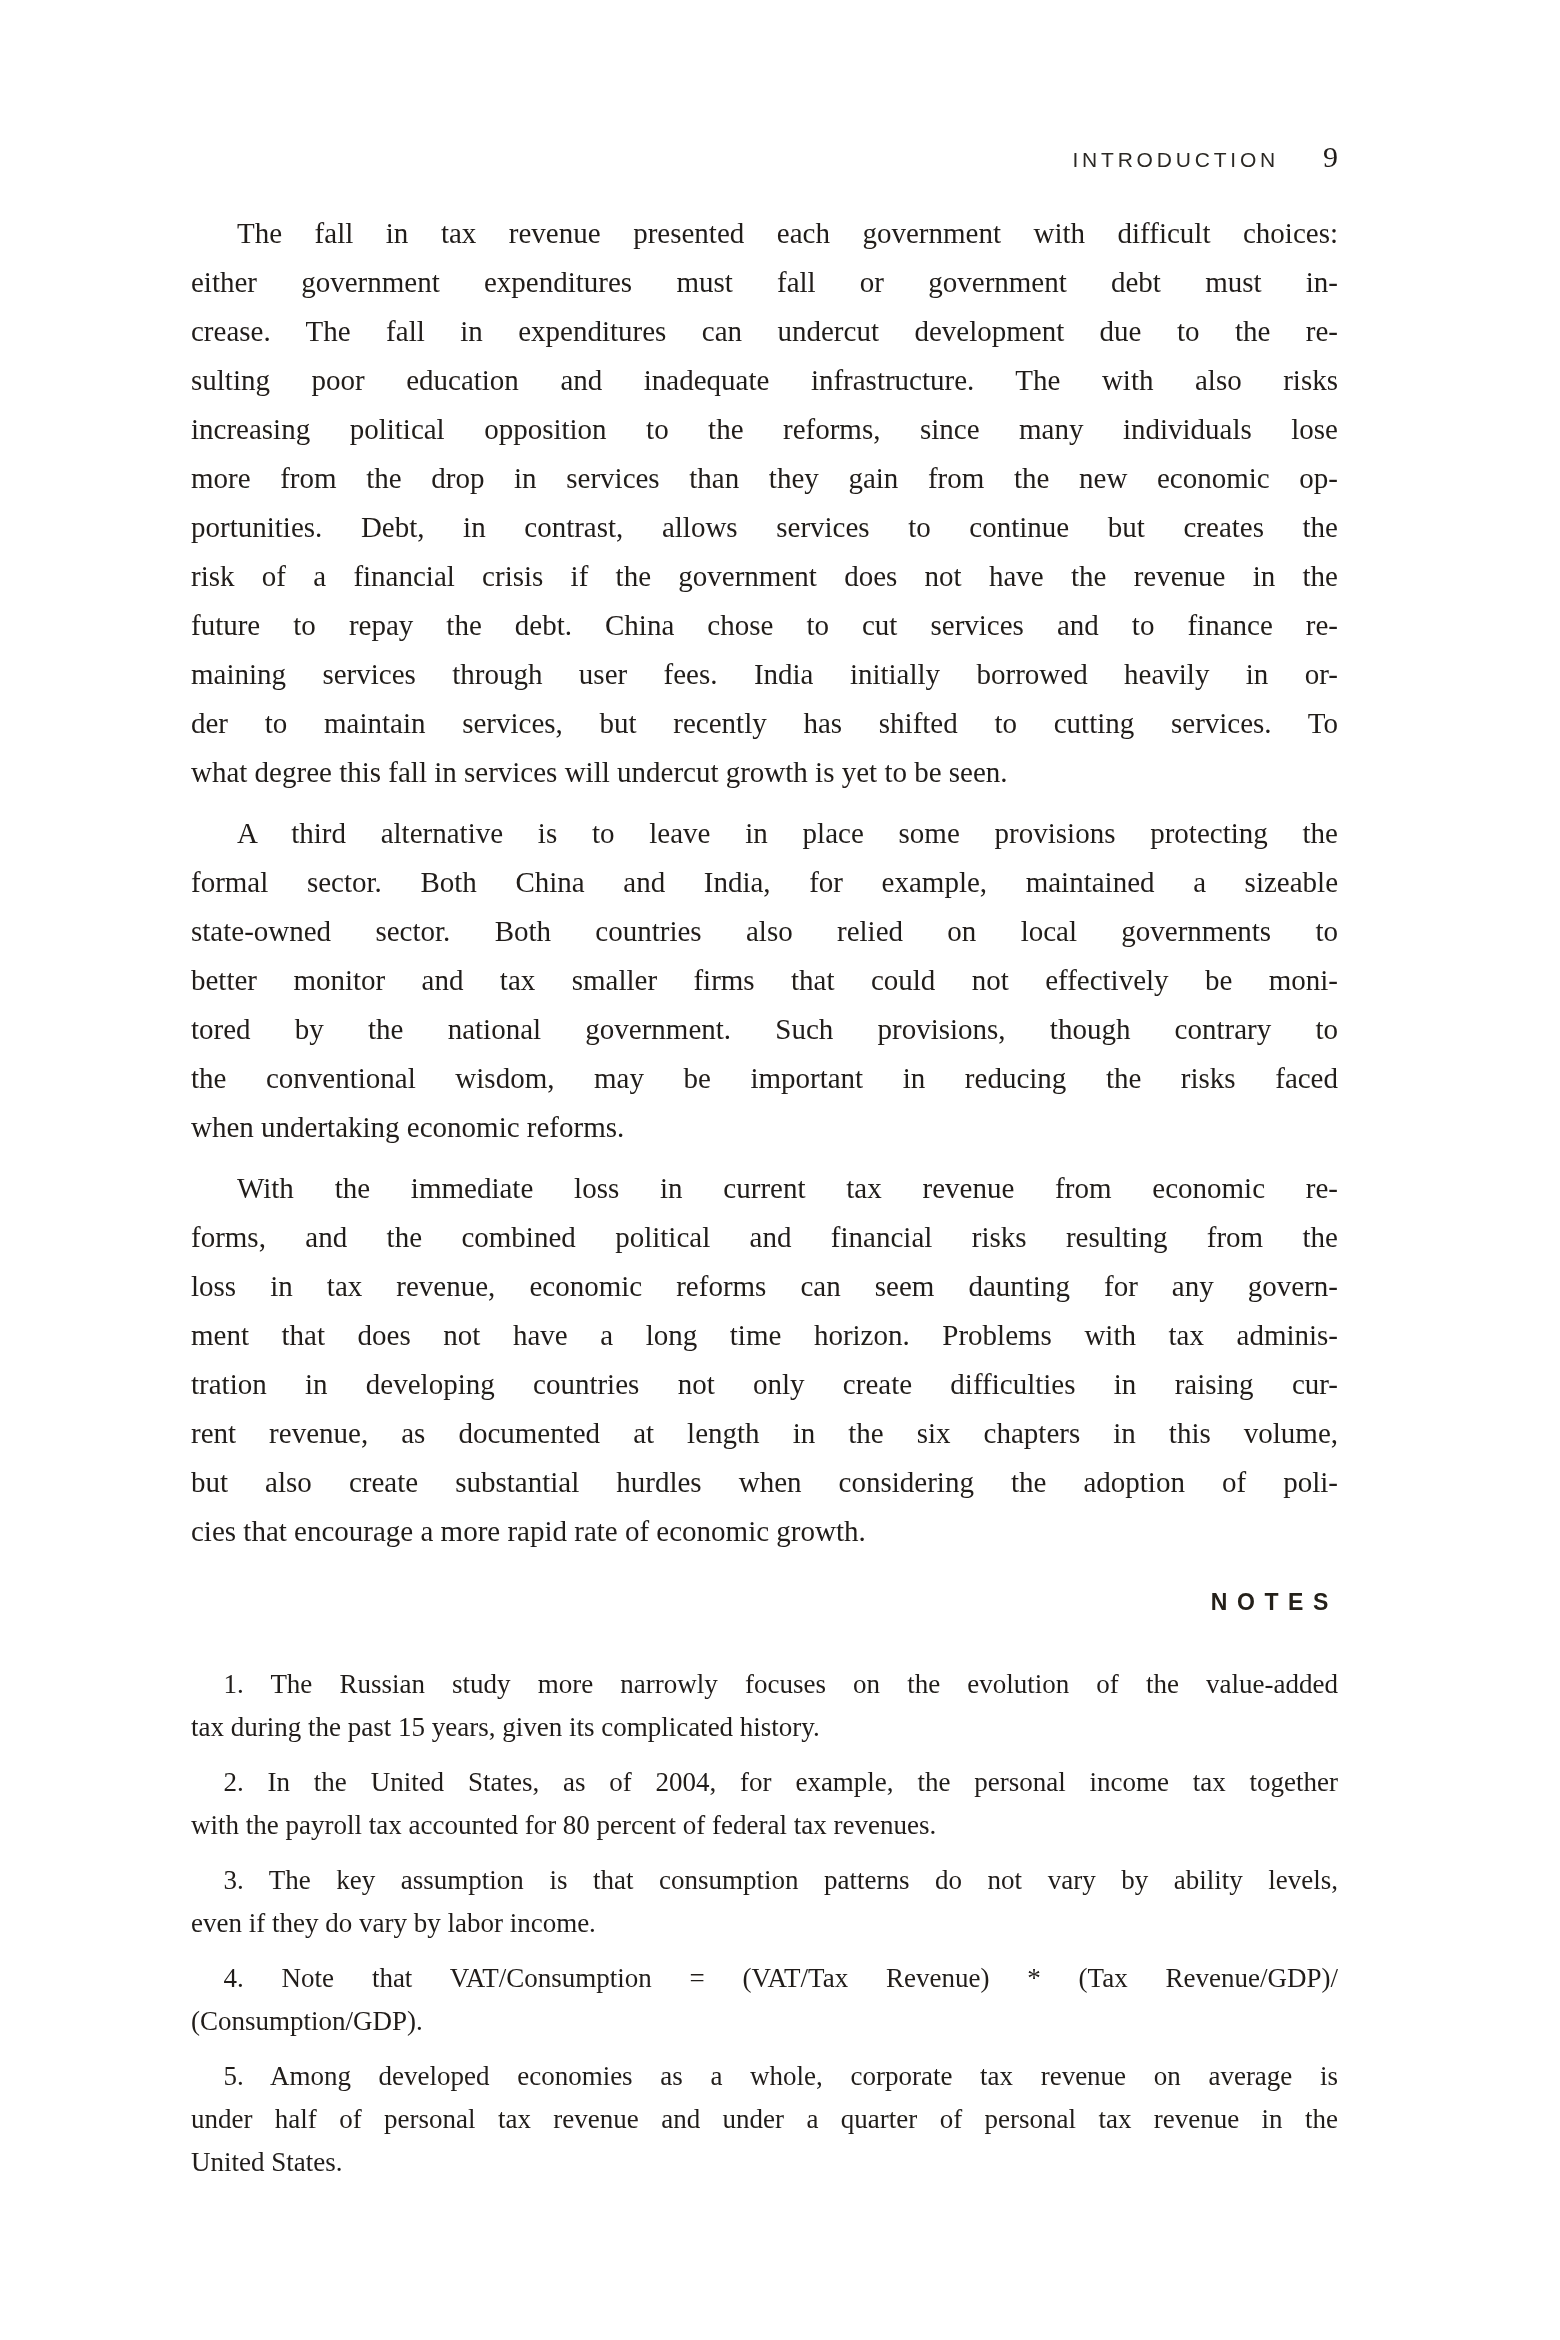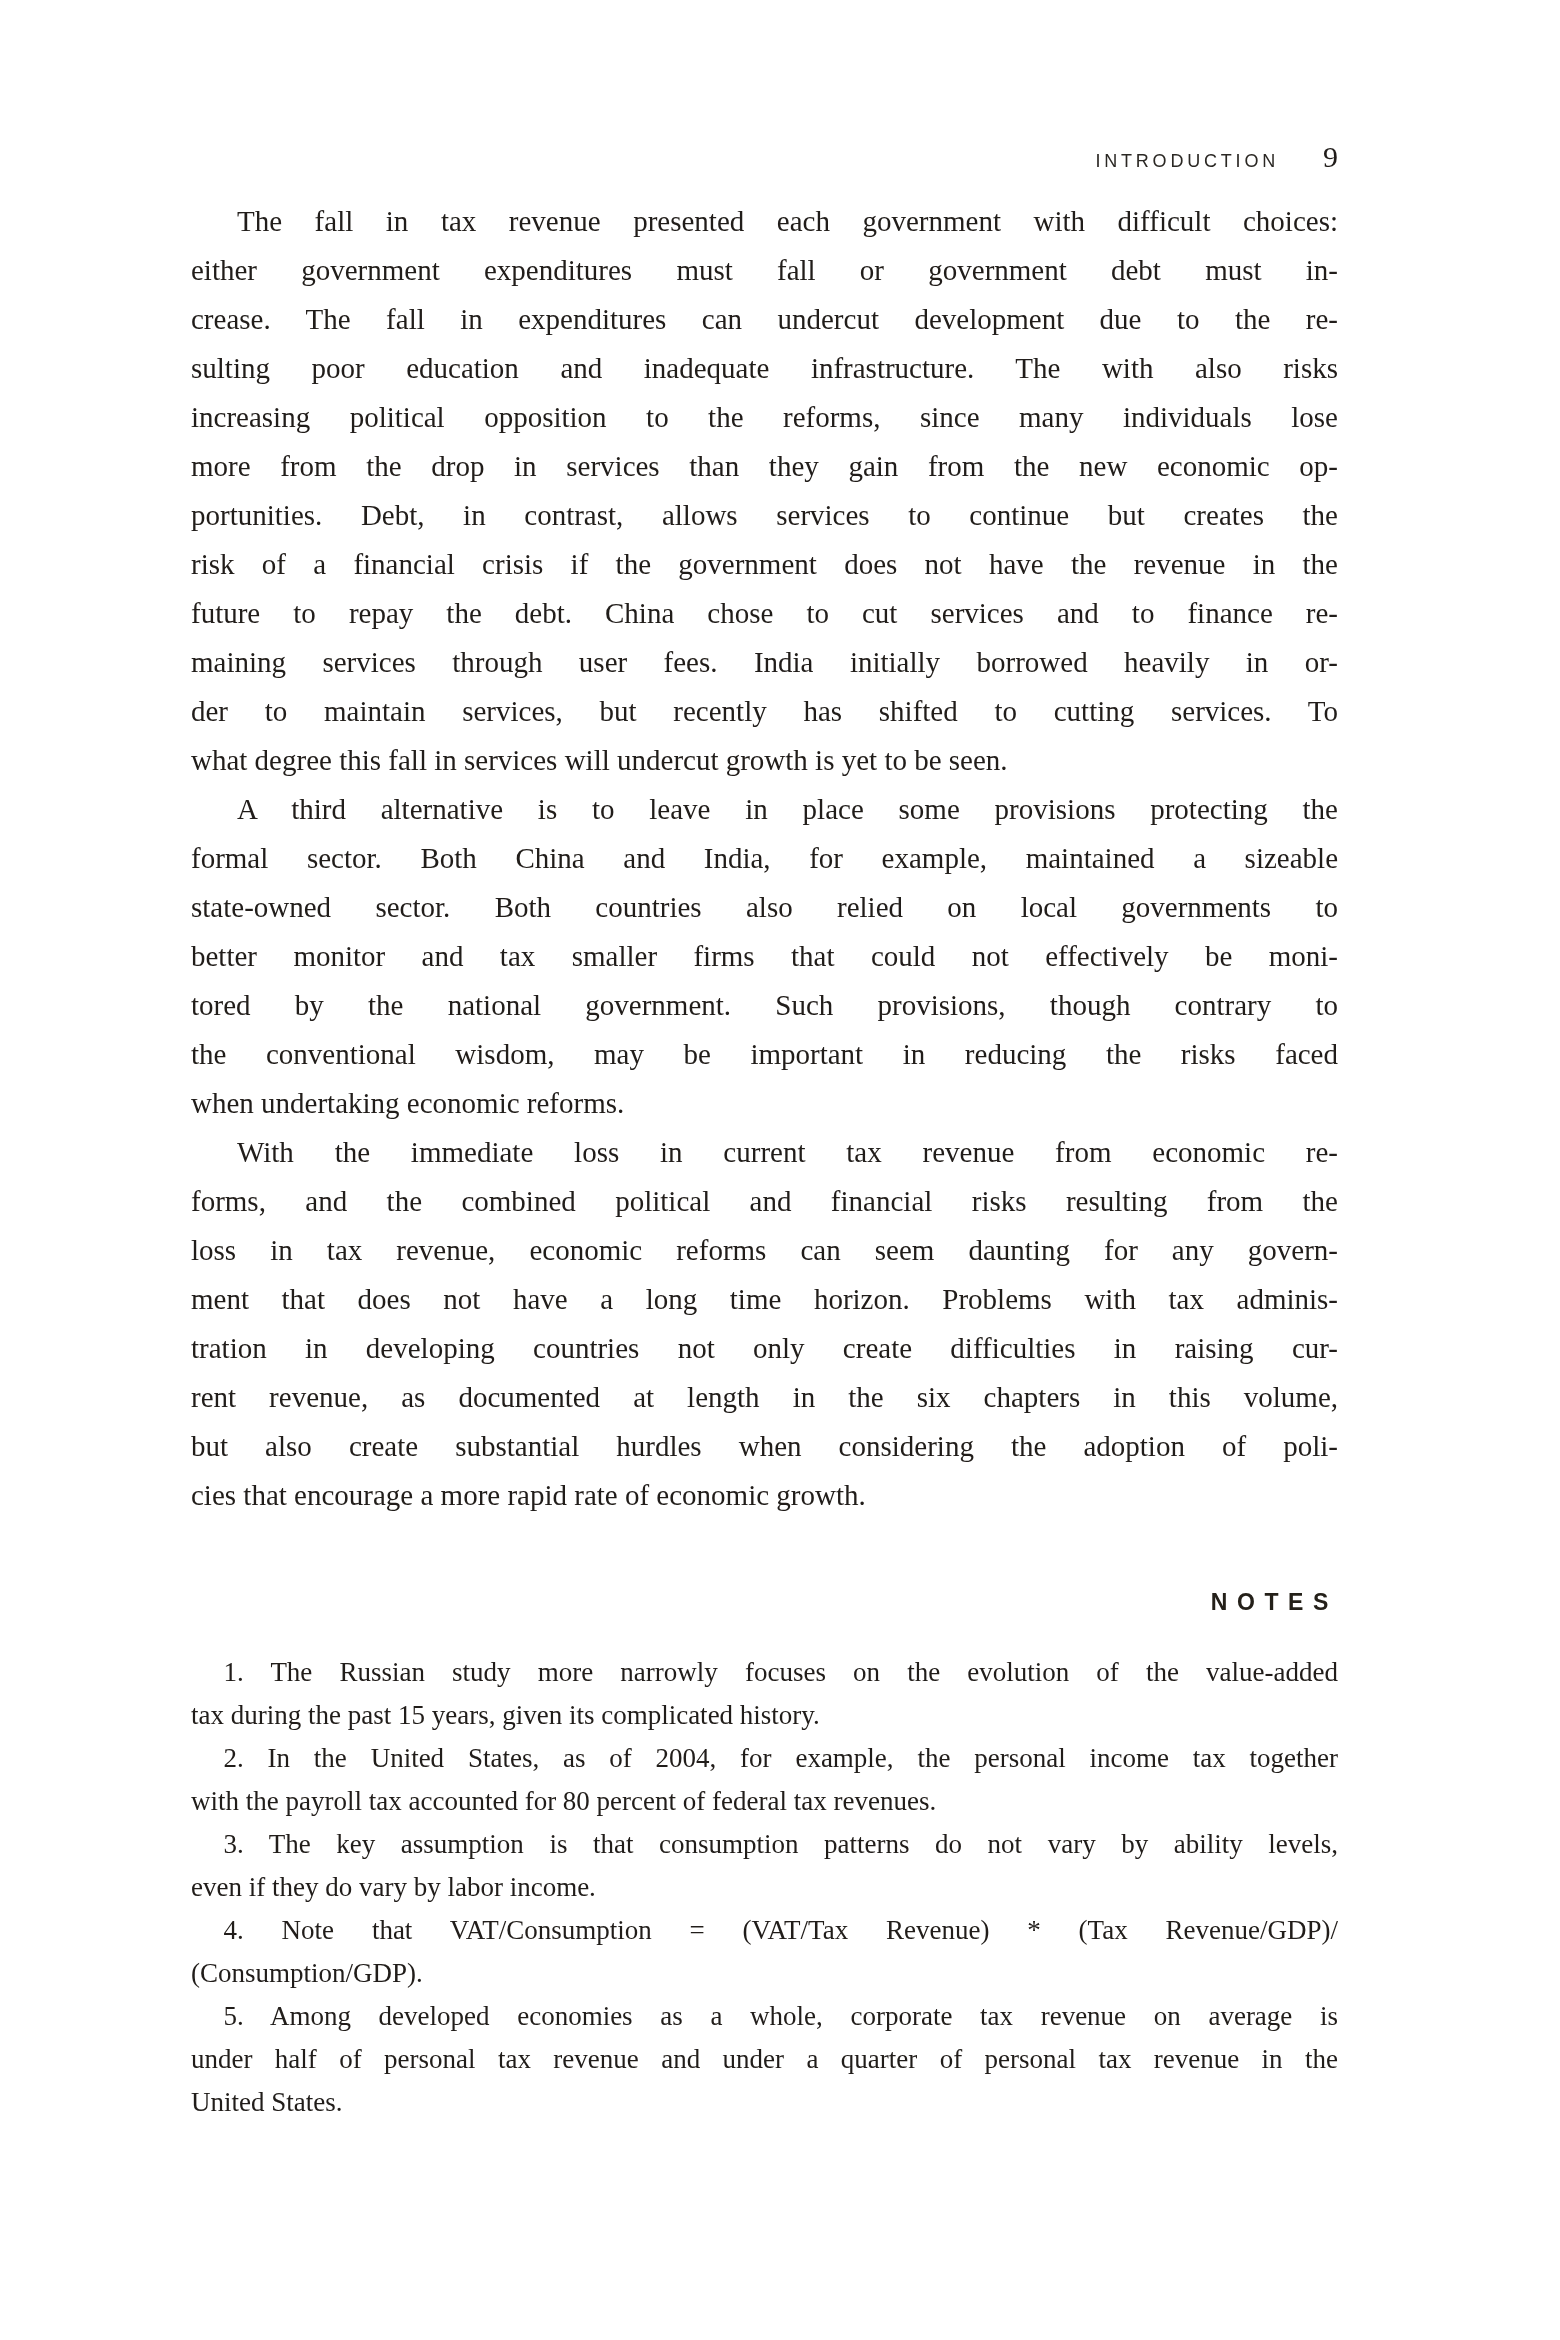--- a/index.html
+++ b/index.html
@@ -17,21 +17,21 @@
     position: absolute;
     top: 140px;
     left: 191px;
     width: 1147px;
     display: flex;
     justify-content: flex-end;
     align-items: baseline;
   }
   .running-title {
     font-family: "Liberation Sans", sans-serif;
-    font-size: 18px;
+    font-size: 21px;
     letter-spacing: 3.8px;
     color: #2b2824;
   }
   .page-number {
     font-family: "Liberation Serif", serif;
     font-size: 30px;
     margin-left: 44px;
     color: #211d1a;
   }
   .body-text {
@@ -42,21 +42,21 @@
   }
   .line {
     font-size: 29px;
     line-height: 49px;
     height: 49px;
     text-align: justify;
     text-align-last: justify;
     overflow: hidden;
   }
   .line.last { text-align-last: left; }
-  .line.first { text-indent: 46px; }
+  .line.first { text-indent: 46px; margin-top: 12px; }
   .notes-heading {
     position: absolute;
     top: 1589px;
     left: 191px;
     width: 1147px;
     text-align: right;
     text-indent: 9.6px;
     font-family: "Liberation Sans", sans-serif;
     font-weight: bold;
     font-size: 23px;

